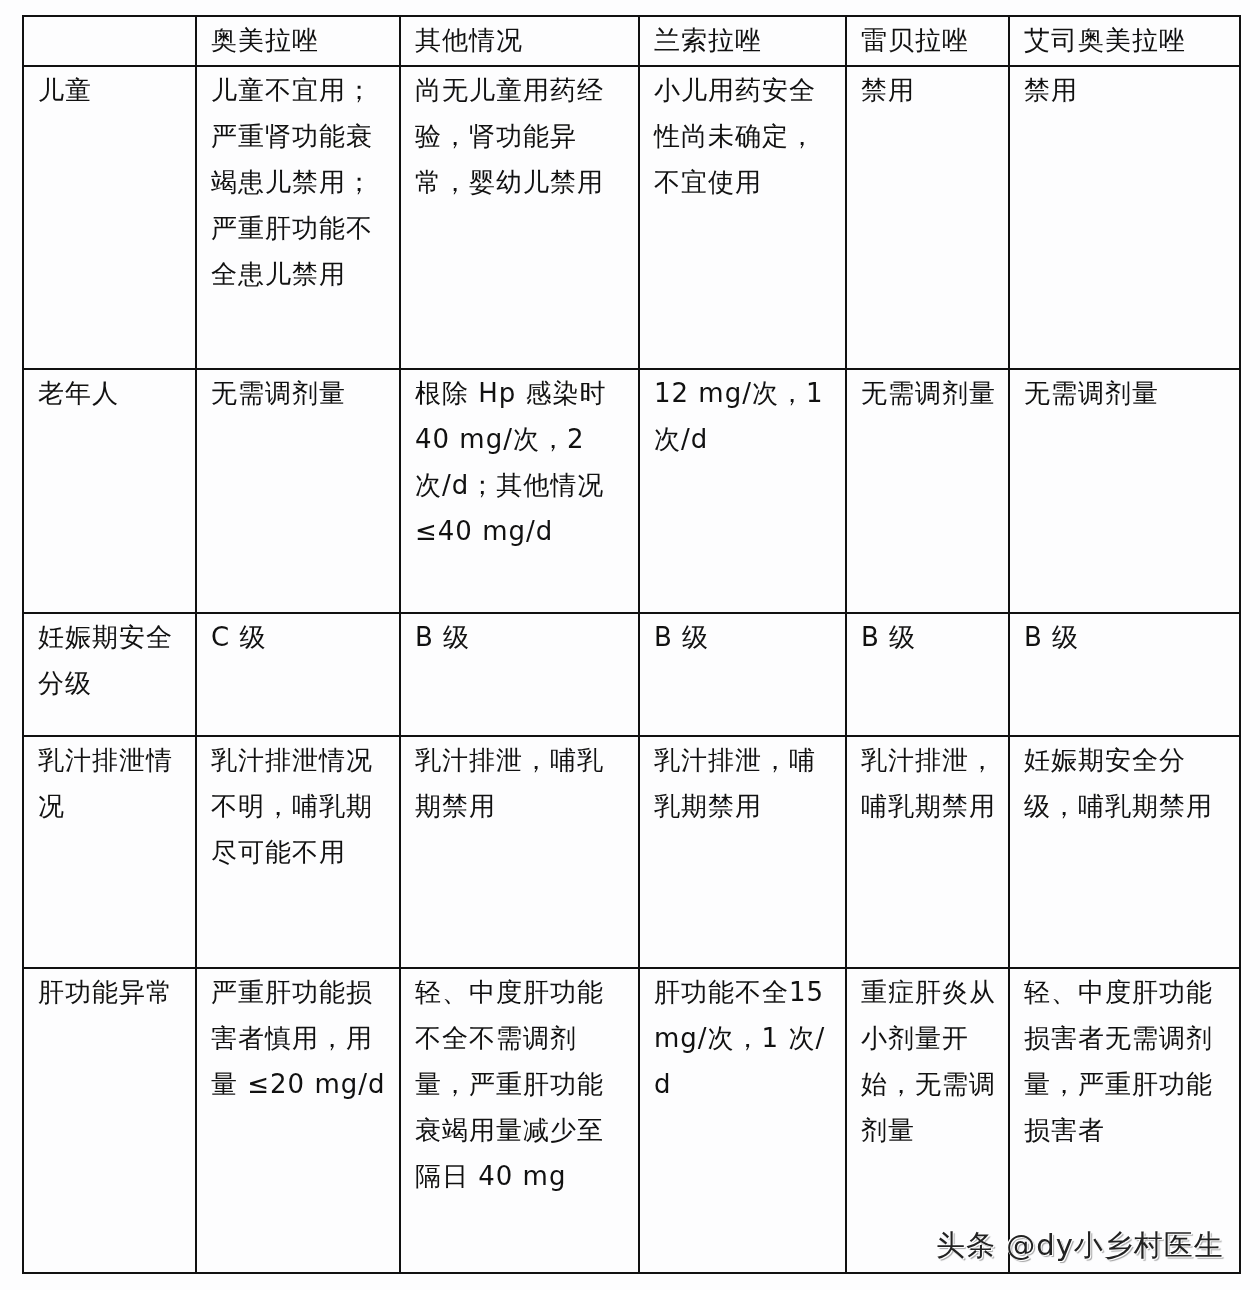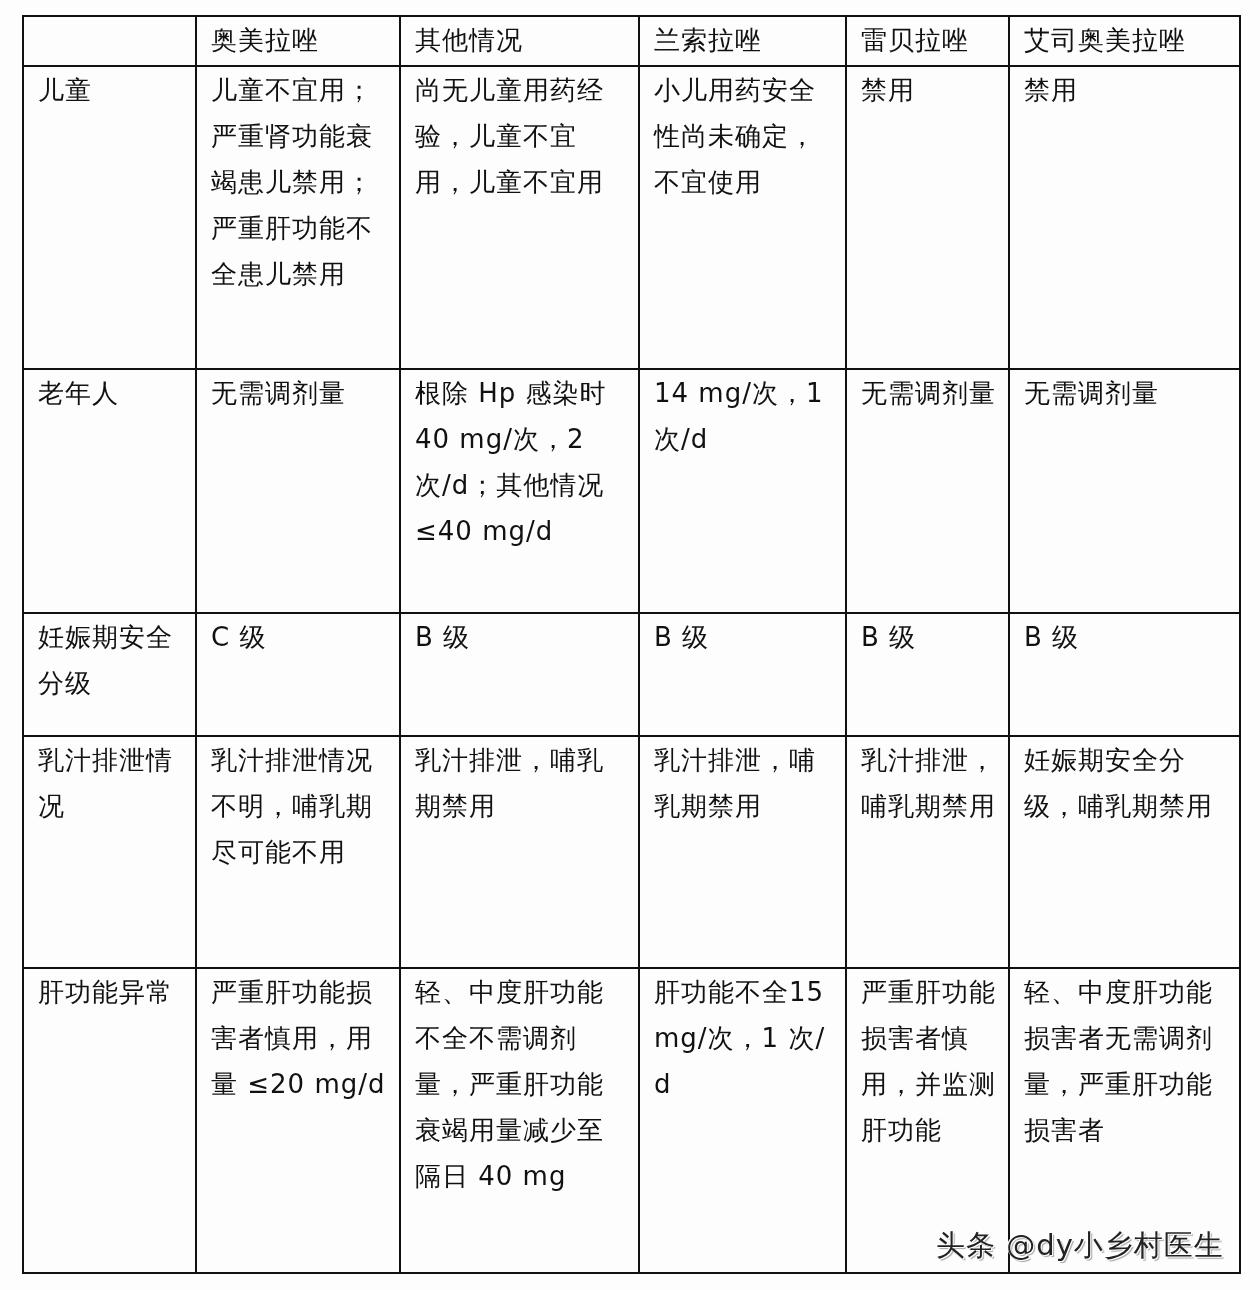--- a/index.html
+++ b/index.html
@@ -82,30 +82,30 @@
       <th>其他情况</th>
       <th>兰索拉唑</th>
       <th>雷贝拉唑</th>
       <th>艾司奥美拉唑</th>
     </tr>
   </thead>
   <tbody>
     <tr class="r-child">
       <td>儿童</td>
       <td>儿童不宜用；严重肾功能衰竭患儿禁用；严重肝功能不全患儿禁用</td>
-      <td>尚无儿童用药经验，儿童不宜用，儿童不宜用</td>
+      <td>尚无儿童用药经验，肾功能异常，婴幼儿禁用</td>
       <td>小儿用药安全性尚未确定，不宜使用</td>
       <td>禁用</td>
       <td>禁用</td>
     </tr>
     <tr class="r-elderly">
       <td>老年人</td>
       <td>无需调剂量</td>
       <td>根除 Hp 感染时 40 mg/次，2 次/d；其他情况 ≤40 mg/d</td>
-      <td>14 mg/次，1 次/d</td>
+      <td>12 mg/次，1 次/d</td>
       <td>无需调剂量</td>
       <td>无需调剂量</td>
     </tr>
     <tr class="r-preg">
       <td>妊娠期安全分级</td>
       <td>C 级</td>
       <td>B 级</td>
       <td>B 级</td>
       <td>B 级</td>
       <td>B 级</td>
@@ -116,19 +116,19 @@
       <td>乳汁排泄，哺乳期禁用</td>
       <td>乳汁排泄，哺乳期禁用</td>
       <td>乳汁排泄，哺乳期禁用</td>
       <td>妊娠期安全分级，哺乳期禁用</td>
     </tr>
     <tr class="r-hepatic">
       <td>肝功能异常</td>
       <td>严重肝功能损害者慎用，用量 ≤20 mg/d</td>
       <td>轻、中度肝功能不全不需调剂量，严重肝功能衰竭用量减少至隔日 40 mg</td>
       <td>肝功能不全15 mg/次，1 次/d</td>
-      <td>严重肝功能损害者慎用，并监测肝功能</td>
+      <td>重症肝炎从小剂量开始，无需调剂量</td>
       <td>轻、中度肝功能损害者无需调剂量，严重肝功能损害者</td>
     </tr>
   </tbody>
 </table>
 
 <div class="watermark">头条 @dy小乡村医生</div>
 
 </body></html>

